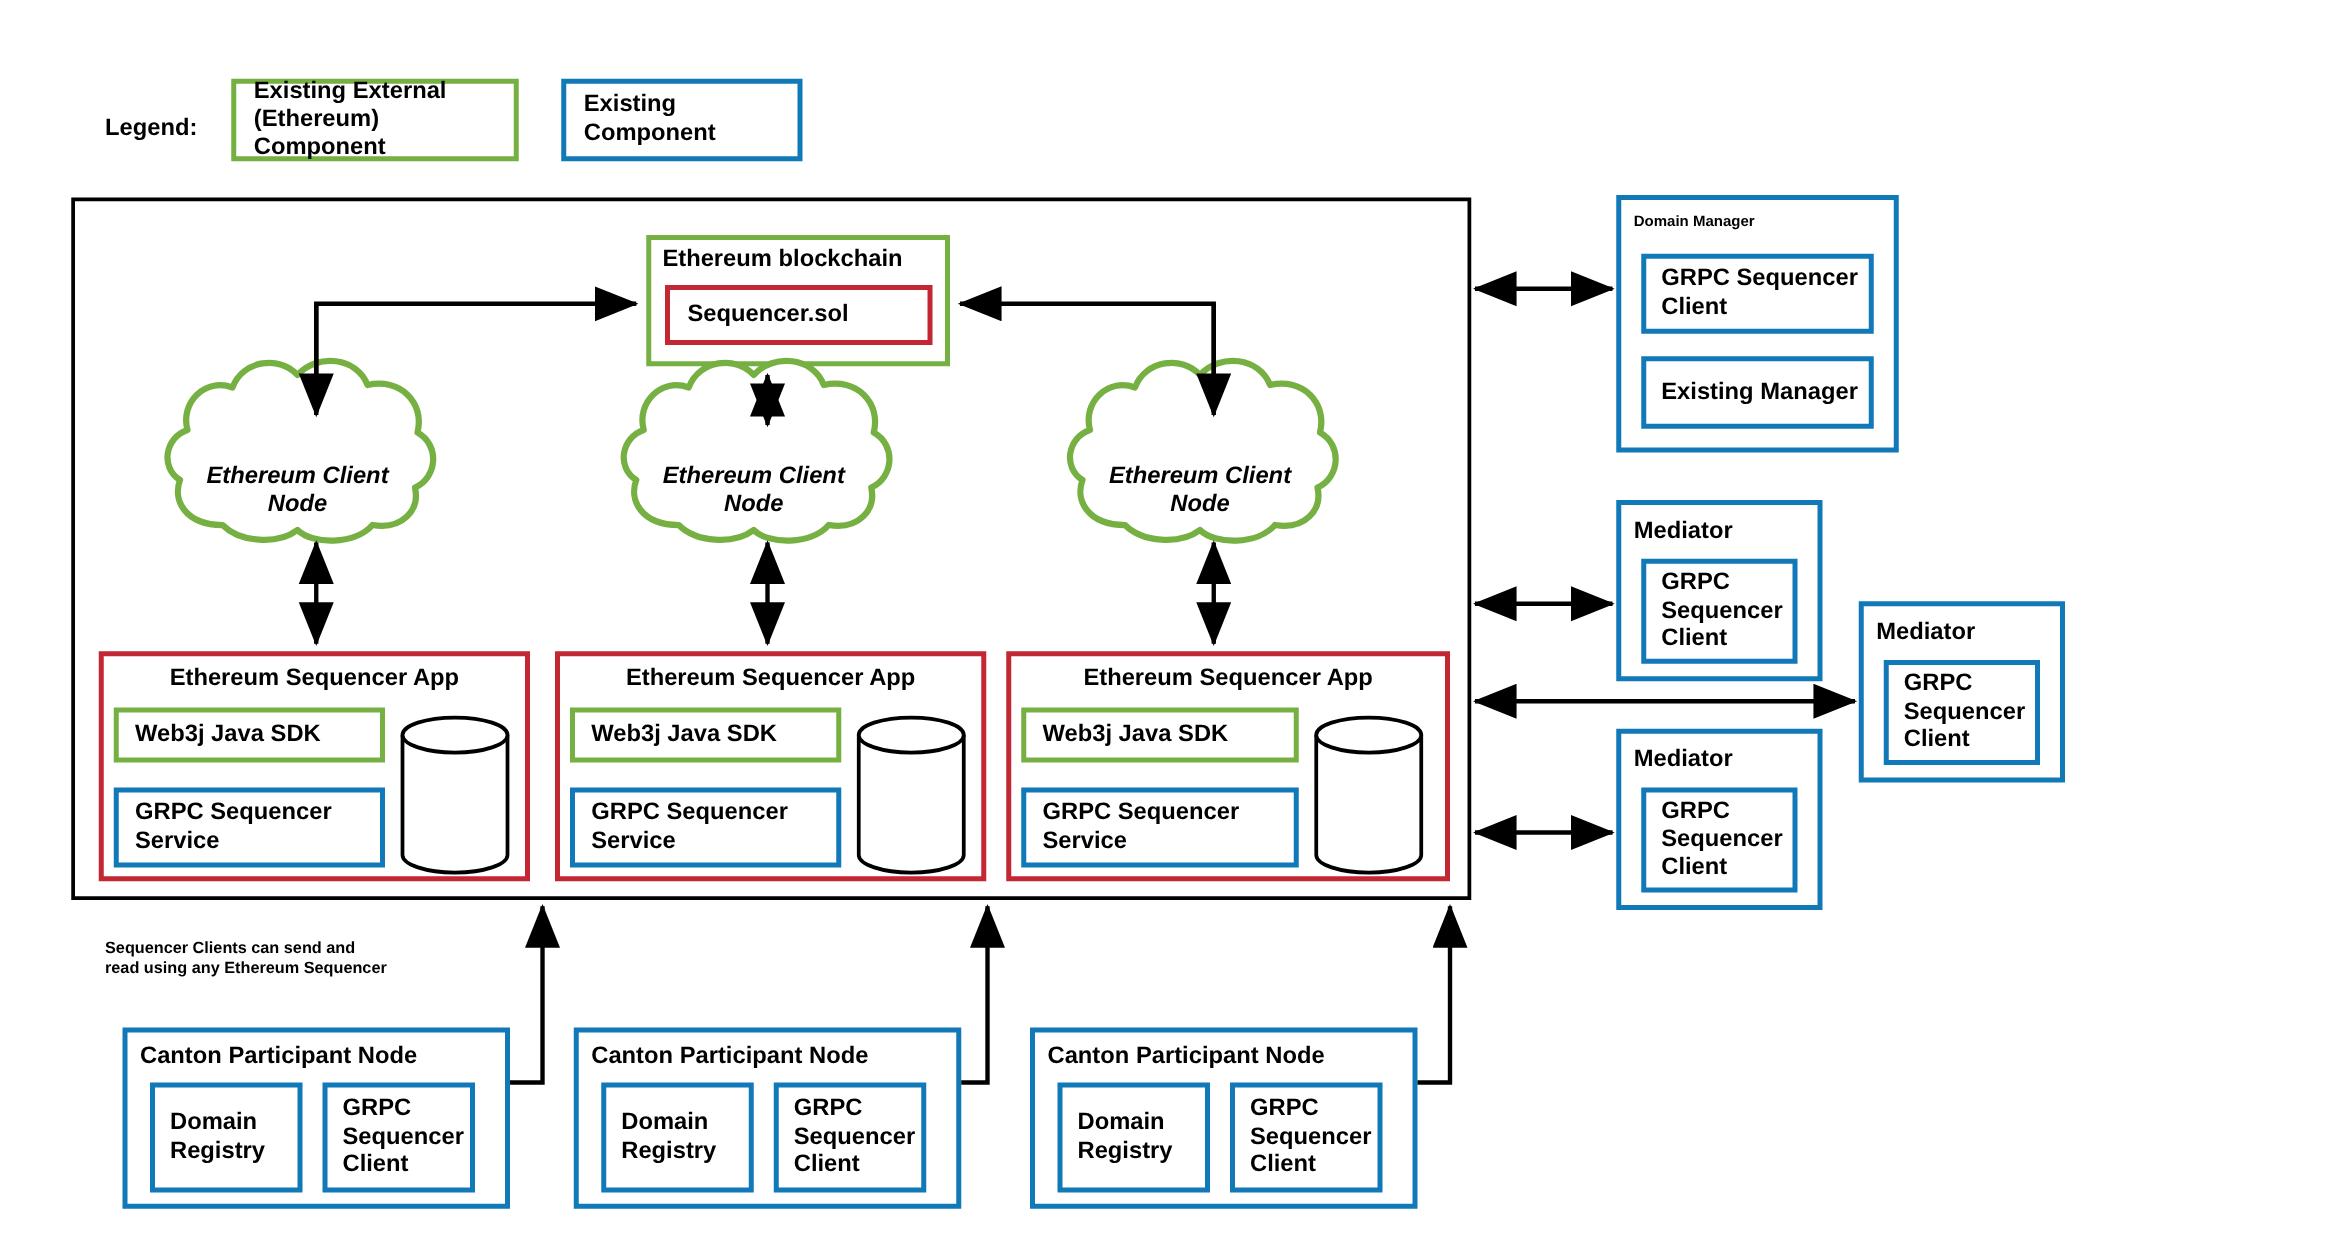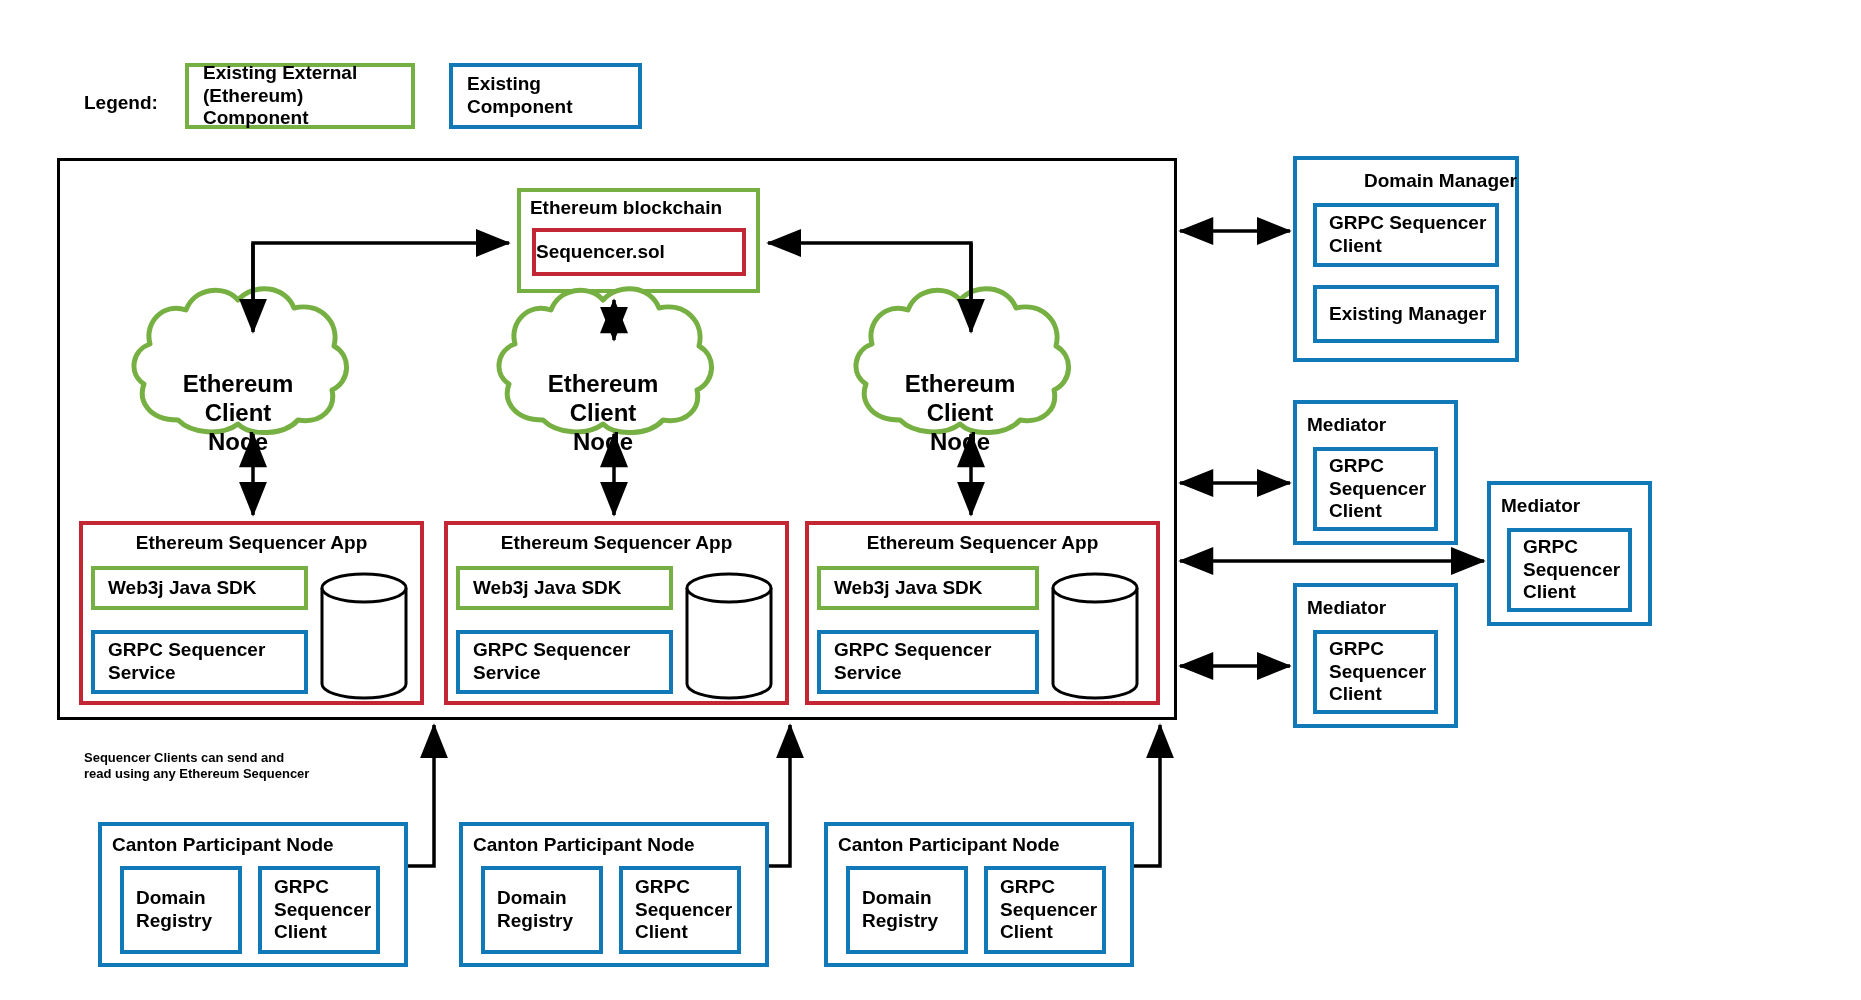--- a/index.html
+++ b/index.html
@@ -24,22 +24,22 @@
   .center{display:flex;align-items:center;justify-content:center;text-align:center;}
   .lefttop{display:flex;align-items:center;justify-content:flex-start;text-align:left;}
 
   
   #legend-label{left:84px;top:92px;font-size:19px;font-weight:bold;}
 
   
   svg.ovl{position:absolute;left:0;top:0;width:1861px;height:1000px;
           pointer-events:none;overflow:visible;}
 
-  .cloudtext{font-size:24px;font-weight:bold;text-align:center;line-height:1.2;
-             position:absolute;pointer-events:none;}
+  .cloudtext{font-size:19px;font-weight:bold;text-align:center;line-height:1.2;
+             position:absolute;pointer-events:none;font-style:italic;}
 
   .caption{position:absolute;font-size:13px;font-weight:bold;line-height:1.25;
            white-space:pre-line;}
 </style>
 </head>
 <body>
 
 <div id="stage">
 
   <div class="lbl" id="legend-label">Legend:</div>
@@ -51,21 +51,21 @@
 
   <div class="box blue lefttop abs" style="left:449px;top:63px;width:193px;height:66px;padding-left:14px;">
     <span class="inner-lbl" style="white-space:pre-line;">Existing Component</span>
   </div>
 
 
   <div class="box black abs" style="left:57px;top:158px;width:1120px;height:562px;"></div>
 
   <div class="box green abs" style="left:517px;top:188px;width:243px;height:105px;"></div>
   <div class="lbl abs center" style="left:517px;top:194px;width:218px;height:28px;font-size:19px;">Ethereum blockchain</div>
-  <div class="box red abs lefttop" style="left:532px;top:228px;width:214px;height:48px;padding-left:0;">
+  <div class="box red abs lefttop" style="left:532px;top:228px;width:214px;height:48px;padding-left:14px;">
     <span class="inner-lbl">Sequencer.sol</span>
   </div>
 
   <svg class="ovl">
 
     <g>
       <path d="M 178 420
                C 148 420 138 400 144 384
                C 128 374 132 350 150 344
                C 144 322 164 302 186 310
@@ -159,21 +159,21 @@
     </g>
     <g>
       <path d="M 1053 588 L 1053 684" stroke="#000" stroke-width="3" fill="none"></path>
       <path d="M 1137 588 L 1137 684" stroke="#000" stroke-width="3" fill="none"></path>
       <ellipse cx="1095" cy="588" rx="42" ry="14" fill="#fff" stroke="#000" stroke-width="3"></ellipse>
       <path d="M 1053 684 A 42 14 0 0 0 1137 684" fill="#fff" stroke="#000" stroke-width="3"></path>
     </g>
   </svg>
 
   <div class="box blue abs" style="left:1293px;top:156px;width:226px;height:206px;"></div>
-  <div class="lbl abs" style="left:1307px;top:170px;width:210px;font-size:19px;text-align:right;">Domain Manager</div>
+  <div class="lbl abs" style="left:1307px;top:170px;width:210px;font-size:12px;">Domain Manager</div>
   <div class="box blue abs lefttop" style="left:1313px;top:203px;width:186px;height:64px;padding-left:12px;">
     <span class="inner-lbl" style="white-space:pre-line;">GRPC Sequencer
 Client</span>
   </div>
   <div class="box blue abs lefttop" style="left:1313px;top:285px;width:186px;height:58px;padding-left:12px;">
     <span class="inner-lbl">Existing Manager</span>
   </div>
 
   <div class="box blue abs" style="left:1293px;top:400px;width:165px;height:145px;"></div>
   <div class="lbl abs" style="left:1307px;top:414px;width:150px;font-size:19px;">Mediator</div>

